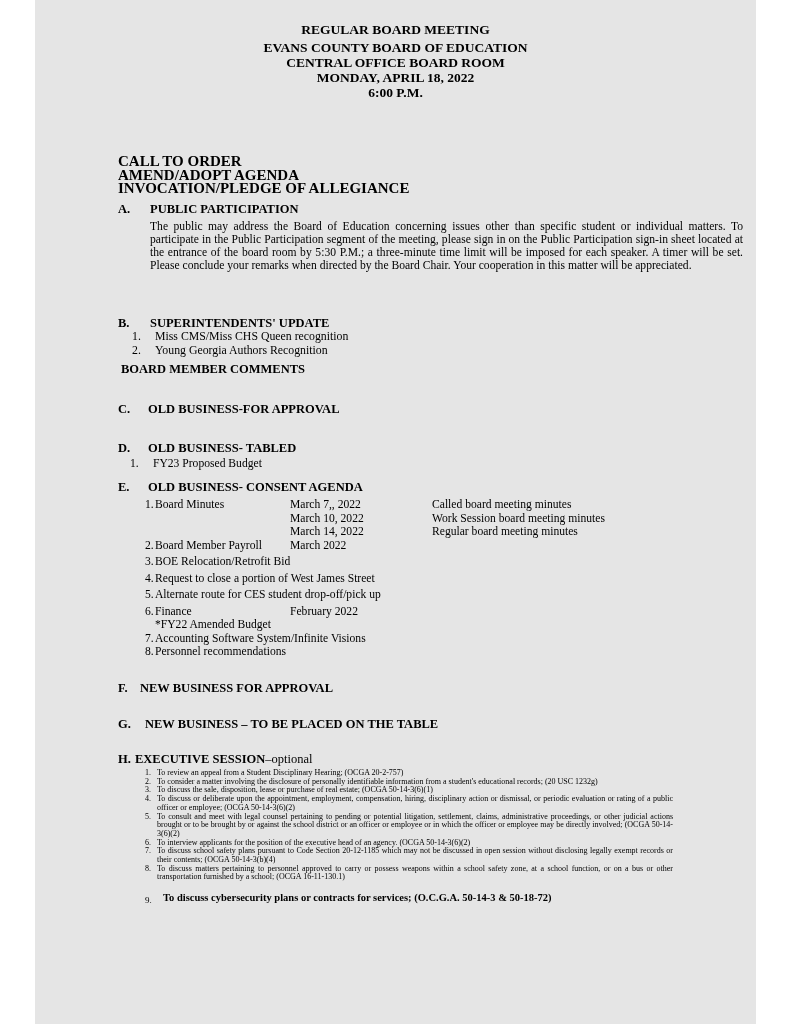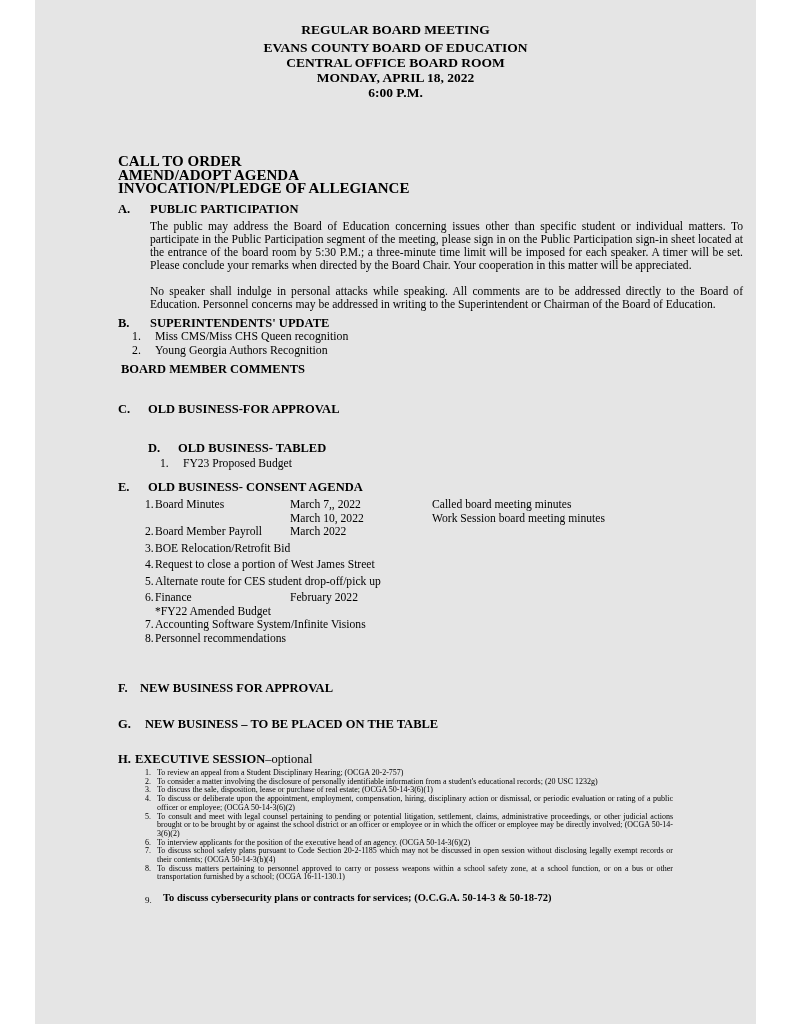--- a/index.html
+++ b/index.html
@@ -17,21 +17,21 @@
               font-weight:bold; font-size:15px; line-height:13.5px; }
 
   .sec { position:absolute; left:83px; right:83px; }
   .sec-head { font-weight:bold; font-size:12.5px; line-height:14px; white-space:nowrap; }
   .letter { display:inline-block; }
   .lw-a { width:32px; } .lw-b { width:32px; } .lw-c { width:30px; }
   .lw-d { width:30px; } .lw-e { width:30px; } .lw-f { width:22px; }
   .lw-g { width:27px; } .lw-h { width:17px; } .lw-i { width:14px; }
 
   .sec-a { top:202px; } .sec-b { top:316px; } .sec-c { top:402px; }
-  .sec-d { top:441px;margin-left:30px; } .sec-e { top:480px; } .sec-f { top:681px; }
+  .sec-d { top:441px; } .sec-e { top:480px; } .sec-f { top:681px; }
   .sec-g { top:717px; } .sec-h { top:752px; } .sec-i { top:942px; }
   .bmc   { position:absolute; top:362px; left:86px; font-weight:bold; font-size:12.5px; }
 
   .para { margin:4px 0 0 32px; width:593px; text-align:justify;
           font-size:11.6px; line-height:13px; }
   .para + .para { margin-top:13px; }
 
   .num-item { display:flex; margin-left:14px; font-size:11.8px; line-height:13.5px; }
   .num-item .n { width:23px; flex:none; }
   .sec-b .num-item:first-of-type { margin-top:1px; }
@@ -70,21 +70,20 @@
     <div>CALL TO ORDER</div>
     <div>AMEND/ADOPT AGENDA</div>
     <div>INVOCATION/PLEDGE OF ALLEGIANCE</div>
   </div>
 
   <div class="sec sec-a">
     <div class="sec-head">
       <span class="letter lw-a">A.</span><span>PUBLIC PARTICIPATION</span>
     </div>
     <div class="para">The public may address the Board of Education concerning issues other than specific student or individual matters. To participate in the Public Participation segment of the meeting, please sign in on the Public Participation sign-in sheet located at the entrance of the board room by 5:30 P.M.; a three-minute time limit will be imposed for each speaker. A timer will be set. Please conclude your remarks when directed by the Board Chair. Your cooperation in this matter will be appreciated.</div>
-    <div class="para">No speaker shall indulge in personal attacks while speaking. All comments are to be addressed directly to the Board of Education. Personnel concerns may be addressed in writing to the Superintendent or Chairman of the Board of Education.</div>
   </div>
 
   <div class="sec sec-b">
     <div class="sec-head">
       <span class="letter lw-b">B.</span><span>SUPERINTENDENTS' UPDATE</span>
     </div>
     <div class="num-item">
       <span class="n">1.</span>
       <span>Miss CMS/Miss CHS Queen recognition</span>
     </div>
@@ -123,20 +122,26 @@
         <span class="e-date">March 7,, 2022</span>
         <span class="e-desc">Called board meeting minutes</span>
       </div>
       <div class="e-row">
         <span class="e-num"></span>
         <span class="e-label"></span>
         <span class="e-date">March 10, 2022</span>
         <span class="e-desc">Work Session board  meeting minutes</span>
       </div>
       <div class="e-row">
+        <span class="e-num"></span>
+        <span class="e-label"></span>
+        <span class="e-date">March 14, 2022</span>
+        <span class="e-desc">Regular board meeting minutes</span>
+      </div>
+      <div class="e-row">
         <span class="e-num">2.</span>
         <span class="e-label">Board Member Payroll</span>
         <span class="e-date">March 2022</span>
         <span class="e-desc"></span>
       </div>
       <div class="e-row sp">
         <span class="e-num">3.</span>
         <span class="e-label">BOE Relocation/Retrofit Bid</span>
         <span class="e-date"></span>
         <span class="e-desc"></span>
@@ -216,21 +221,21 @@
       <div class="h-item">
         <span class="h-num">5.</span>
         <span class="h-text">To consult and meet with legal counsel pertaining to pending or potential litigation, settlement, claims, administrative proceedings, or other judicial actions brought or to be brought by or against the school district or an officer or employee or in which the officer or employee may be directly involved; (OCGA 50-14-3(6)(2)</span>
       </div>
       <div class="h-item">
         <span class="h-num">6.</span>
         <span class="h-text">To interview applicants for the position of the executive head of an agency. (OCGA 50-14-3(6)(2)</span>
       </div>
       <div class="h-item">
         <span class="h-num">7.</span>
-        <span class="h-text">To discuss school safety plans pursuant to Code Section 20-2-1185 which may not be discussed in open session without disclosing legally exempt records or their contents; (OCGA 50-14-3(b)(4)</span>
+        <span class="h-text">To discuss school safety plans pursuant to Code Section 20-12-1185 which may not be discussed in open session without disclosing legally exempt records or their contents; (OCGA 50-14-3(b)(4)</span>
       </div>
       <div class="h-item">
         <span class="h-num">8.</span>
         <span class="h-text">To discuss matters pertaining to personnel approved to carry or possess weapons within a school safety zone, at a school function, or on a bus or other transportation furnished by a school; (OCGA 16-11-130.1)</span>
       </div>
     </div>
     <div class="h-item9">
       <span class="h9-num">9.</span>
       <span>To discuss cybersecurity plans or contracts for services; (O.C.G.A. 50-14-3 &amp; 50-18-72)</span>
     </div>

